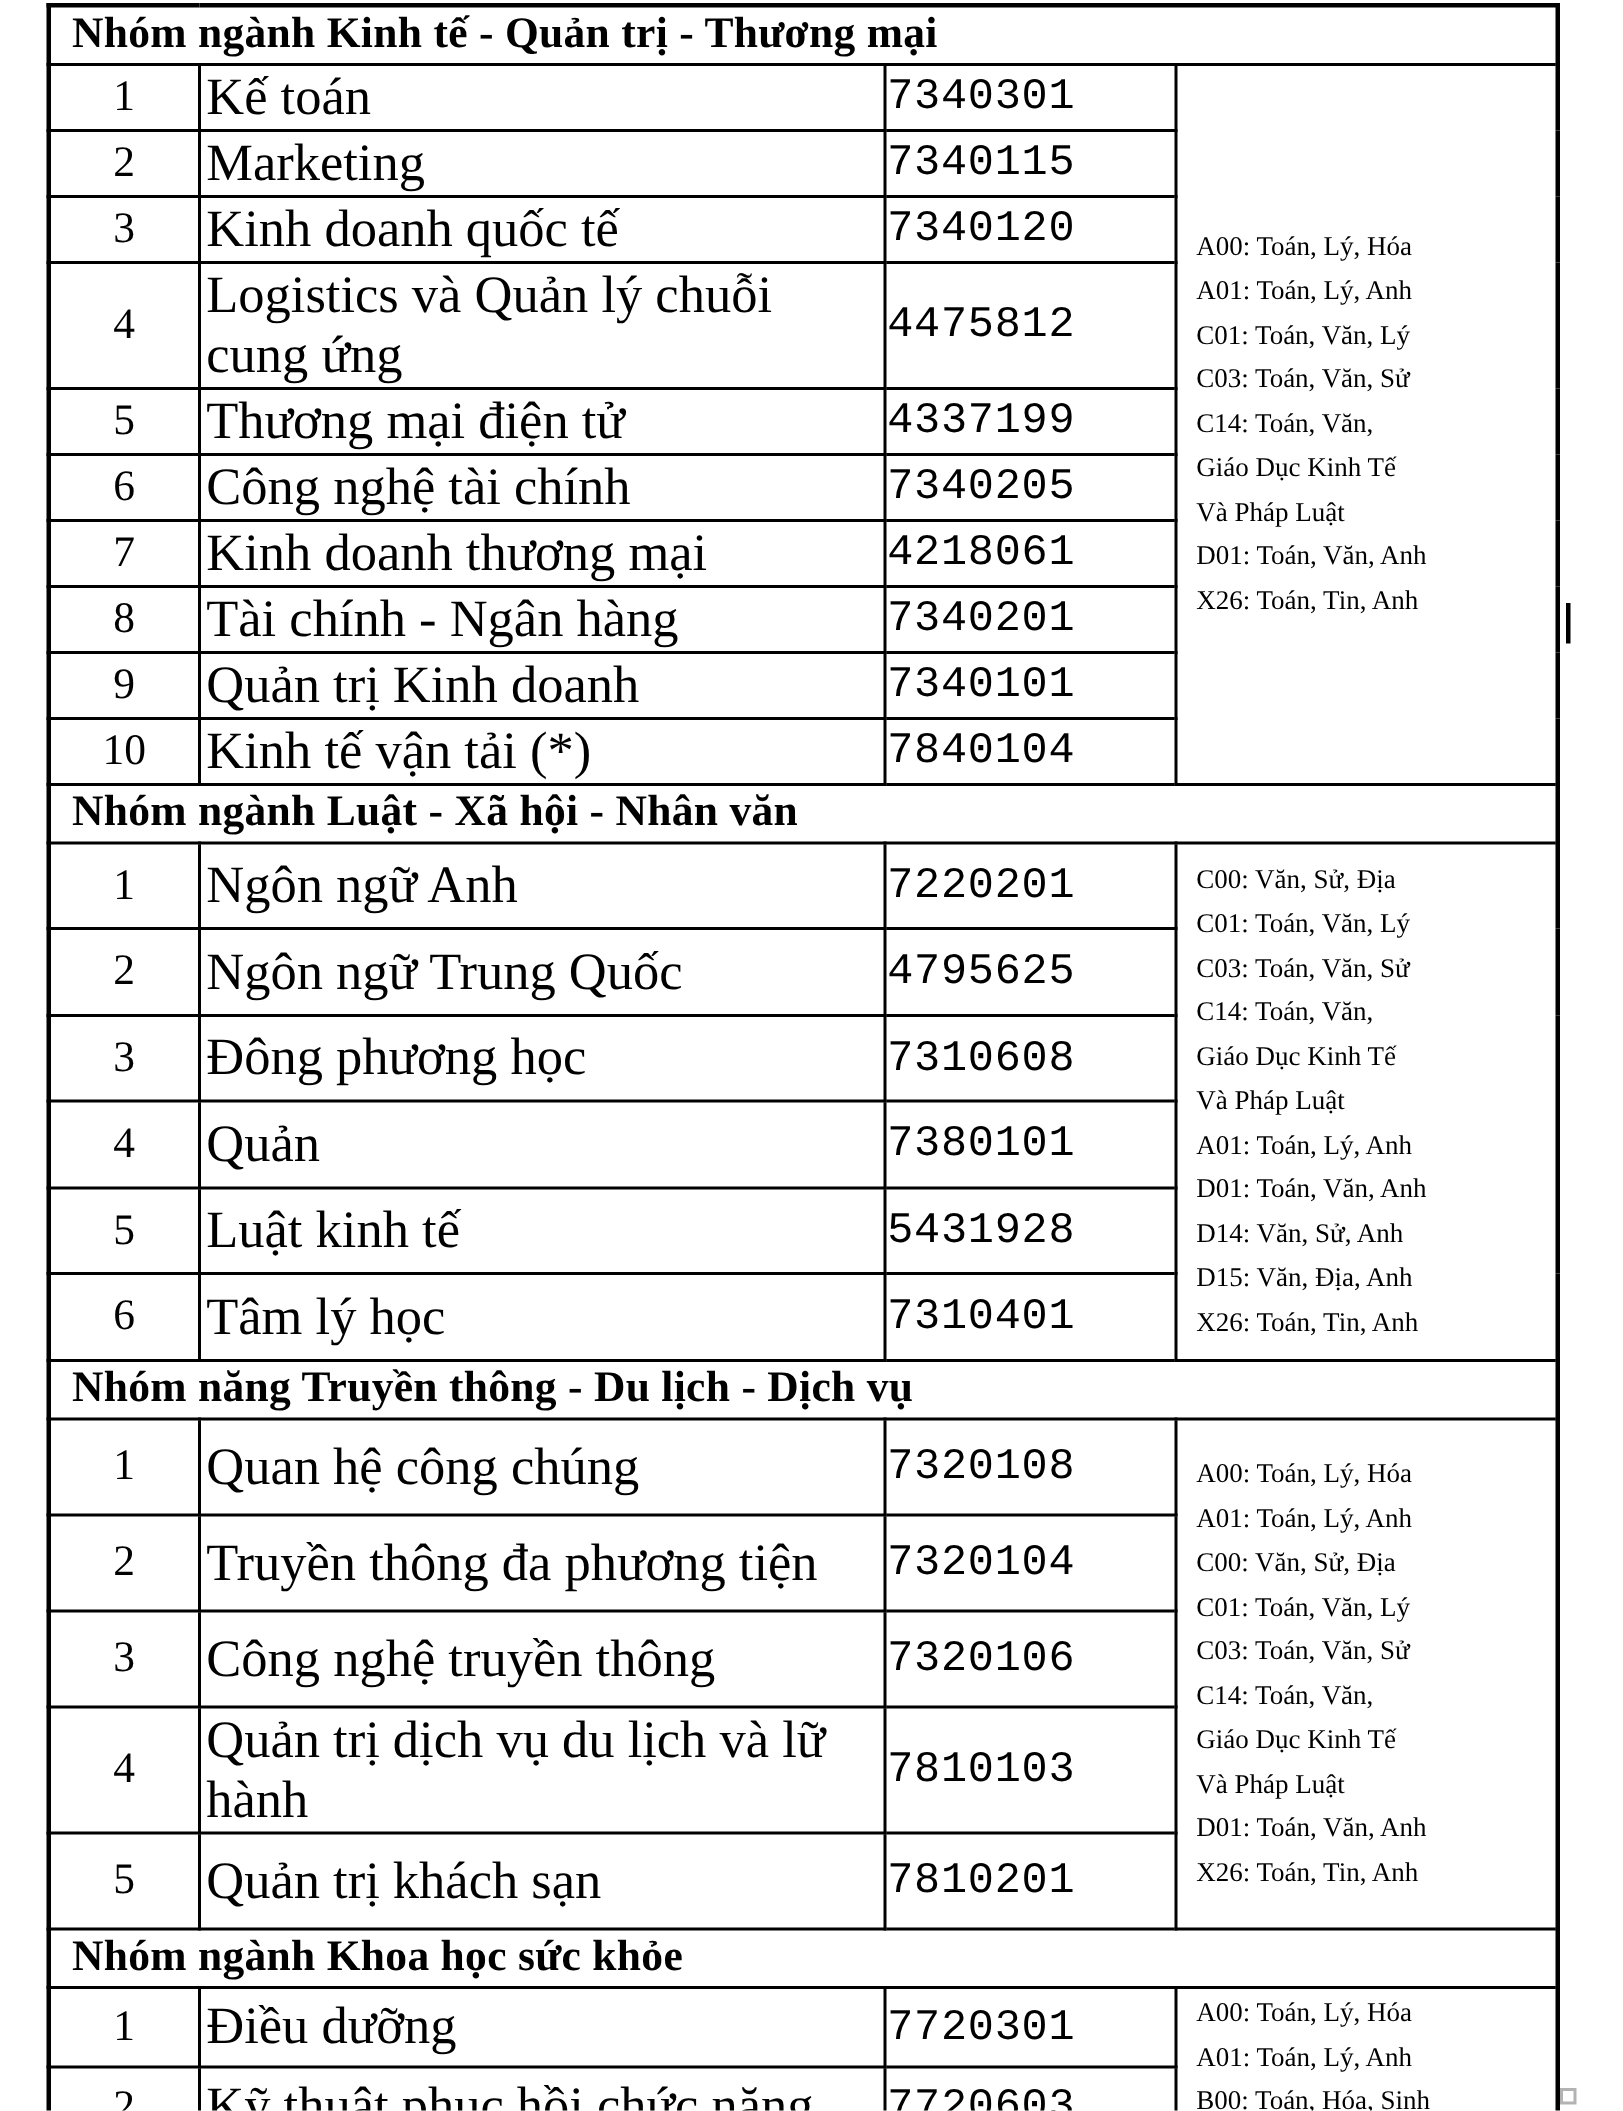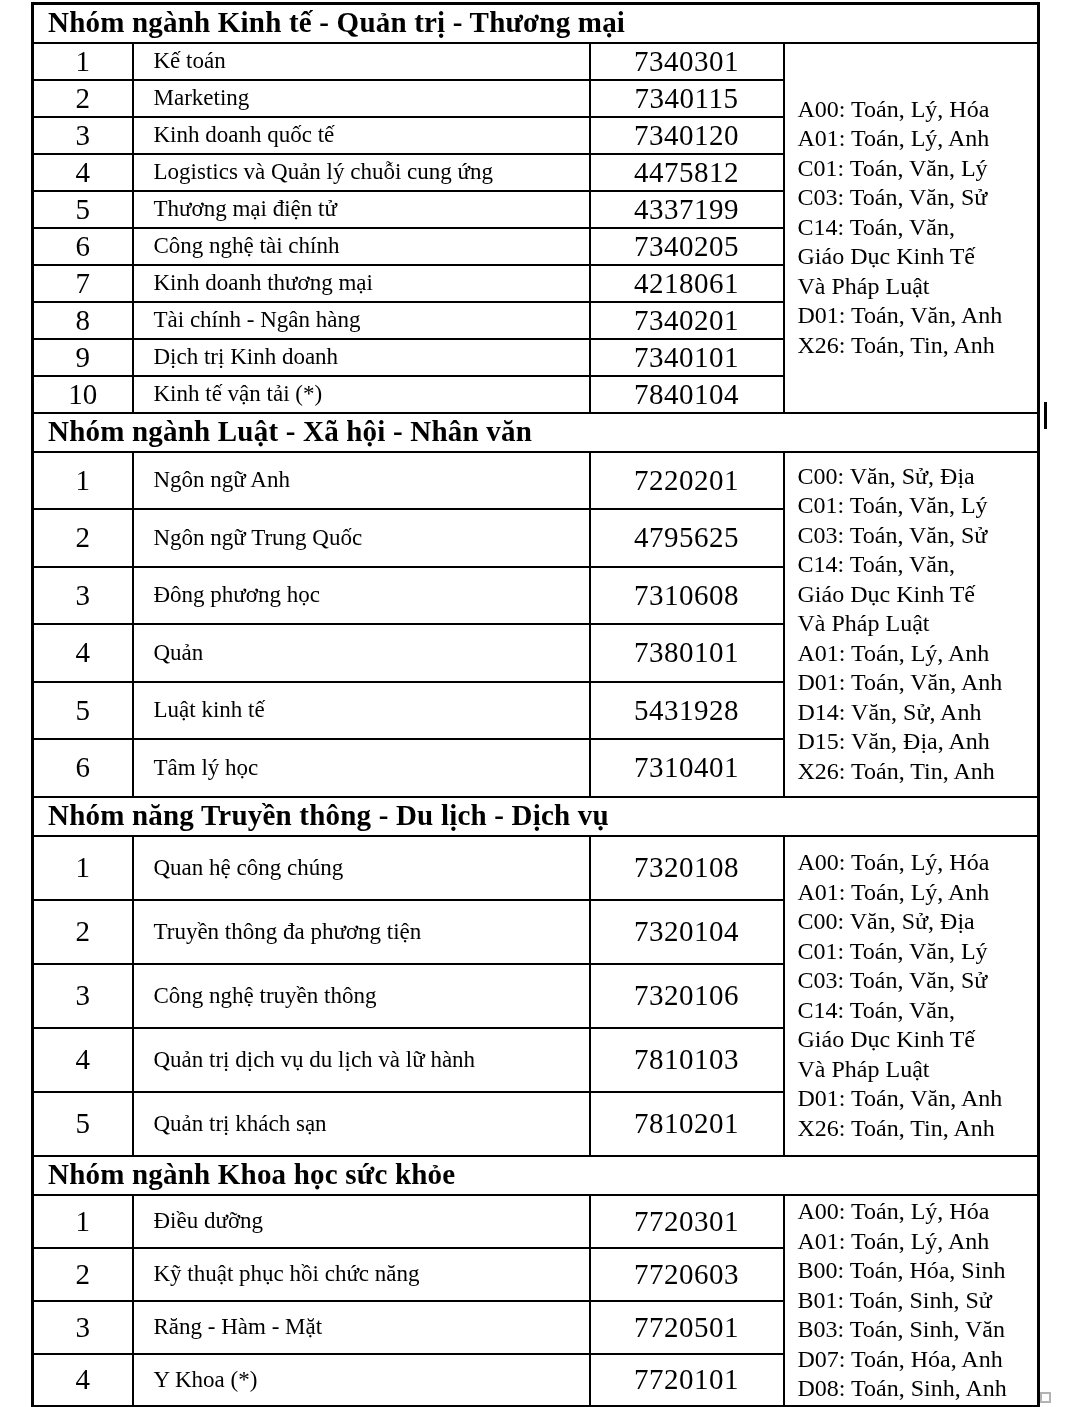--- a/index.html
+++ b/index.html
@@ -34,25 +34,25 @@
     padding: 0 0 2px 14px;
     letter-spacing: 0.2px;
   }
 
   tbody.g1 tr.data-row { height: 36px;   }
   tbody.g2 tr.data-row { height: 57.5px; }
   tbody.g3 tr.data-row { height: 64px;   }
   tbody.g4 tr.data-row { height: 53px;   }
 
   td.stt  { text-align: center; font-size: 29px; }
-  td.name { text-align: left; font-size: 23px; padding-left: 20px; }
-  td.code { text-align: center; font-size: 29px; letter-spacing: 0.5px; }
+  td.name { text-align: left; font-size: 35px; padding-left: 4px; }
+  td.code { text-align: left; font-size: 29px; letter-spacing: 0.5px; font-family: Liberation Mono, monospace; }
   td.combos {
     text-align: left;
-    font-size: 24px;
+    font-size: 18px;
     line-height: 29.5px;
     padding-left: 13px;
     white-space: pre-line;
     vertical-align: middle;
   }
 
   
   .edge-fragment {
     position: absolute; left: 1044px; top: 402px;
     width: 3px; height: 27px; background: #000;
@@ -125,21 +125,21 @@
         <td class="name">Kinh doanh thương mại</td>
         <td class="code">4218061</td>
       </tr>
       <tr class="data-row">
         <td class="stt">8</td>
         <td class="name">Tài chính - Ngân hàng</td>
         <td class="code">7340201</td>
       </tr>
       <tr class="data-row">
         <td class="stt">9</td>
-        <td class="name">Dịch trị Kinh doanh</td>
+        <td class="name">Quản trị Kinh doanh</td>
         <td class="code">7340101</td>
       </tr>
       <tr class="data-row">
         <td class="stt">10</td>
         <td class="name">Kinh tế vận tải (*)</td>
         <td class="code">7840104</td>
       </tr>
     </tbody>
 
     <tbody class="g2">

